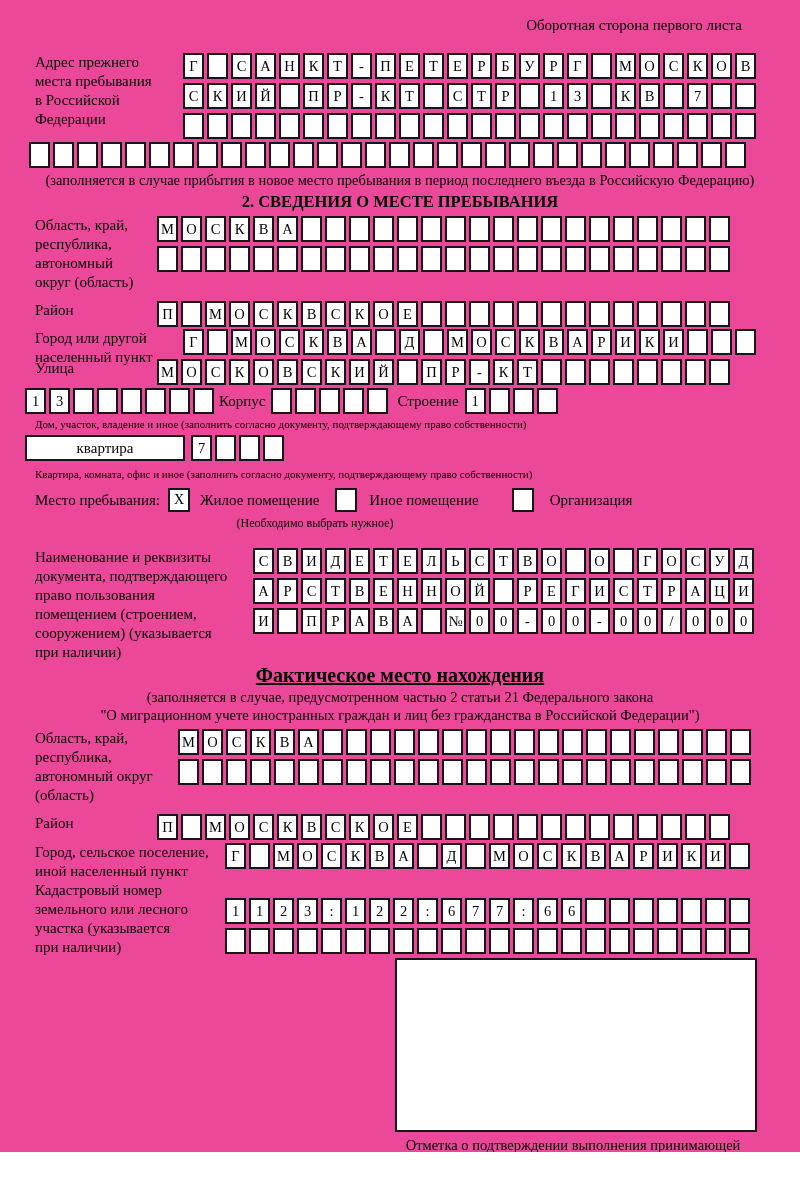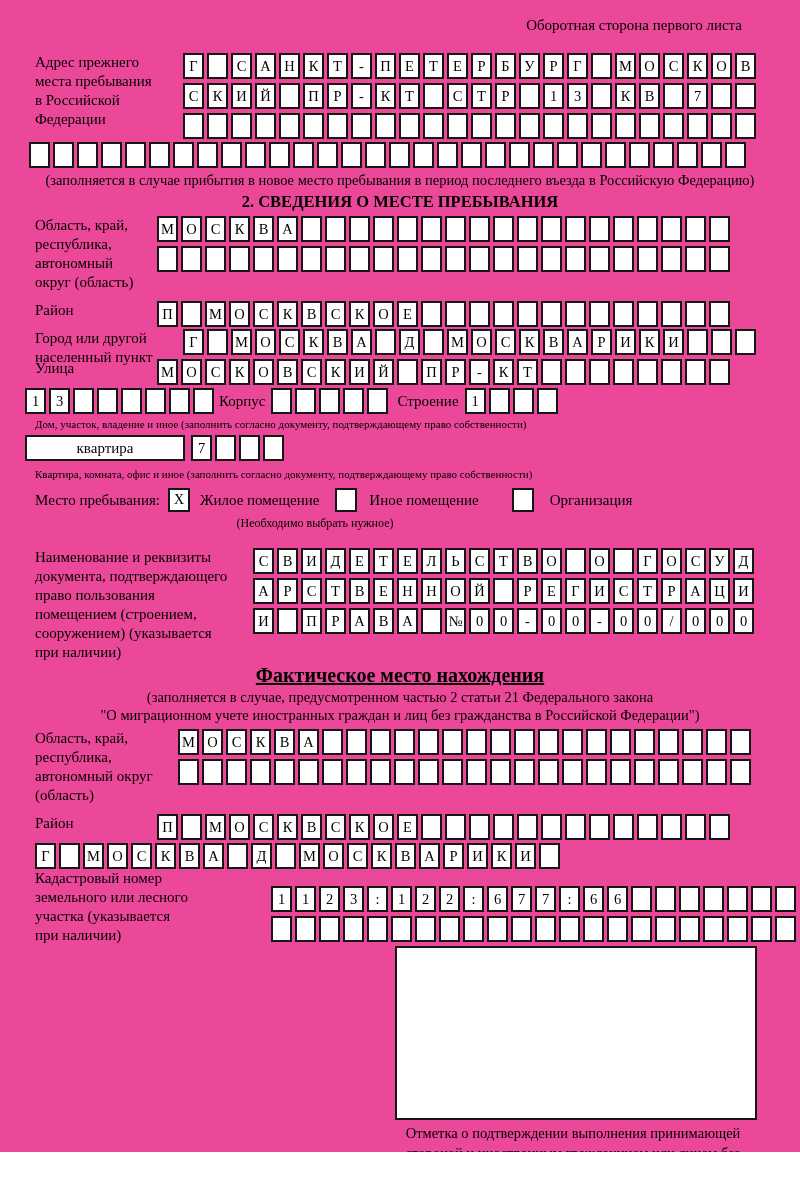--- a/index.html
+++ b/index.html
@@ -55,21 +55,21 @@
   .cb3{margin-left:33px;} .lb3{margin-left:16px;}
   .stay-note{width:560px;text-align:center;font-size:12px;line-height:18px;margin-top:2px;}
   .row-doc{margin-top:16px;}
   .fact-title{margin-top:3px;font-size:20px;text-decoration:underline;}
   .fact-cap1{margin-top:3px;}
   .fact-cap2{margin-top:0px;}
   .row-fregion{margin-top:5px;}
   .fregion-boxes{margin-left:21px;}
   .row-fdistrict{margin-top:9px;}
   .row-fcity{margin-top:3px;}
-  .row-cadastre{margin-top:0px;gap:46px;}
+  .row-cadastre{margin-top:0px;}
   .cadastre-boxes{margin-top:17px;}
   .stamp-box{
     margin-top:1px;margin-left:360px;width:358px;height:170px;
     border:2px solid #161616;background:#fff;
   }
   .stamp-caption{
     margin-top:4px;margin-left:348px;width:380px;text-align:center;
     font-size:14.5px;line-height:19.5px;white-space:pre-line;
   }
 </style>
@@ -177,20 +177,22 @@
       <div class="boxrow"><span class="box"></span><span class="box"></span><span class="box"></span><span class="box"></span><span class="box"></span><span class="box"></span><span class="box"></span><span class="box"></span><span class="box"></span><span class="box"></span><span class="box"></span><span class="box"></span><span class="box"></span><span class="box"></span><span class="box"></span><span class="box"></span><span class="box"></span><span class="box"></span><span class="box"></span><span class="box"></span><span class="box"></span><span class="box"></span><span class="box"></span><span class="box"></span></div>
     </div>
   </div>
 
   <div class="frow row-fdistrict">
     <div class="flabel w122">Район</div>
     <div class="boxrow"><span class="box">П</span><span class="box"></span><span class="box">М</span><span class="box">О</span><span class="box">С</span><span class="box">К</span><span class="box">В</span><span class="box">С</span><span class="box">К</span><span class="box">О</span><span class="box">Е</span><span class="box"></span><span class="box"></span><span class="box"></span><span class="box"></span><span class="box"></span><span class="box"></span><span class="box"></span><span class="box"></span><span class="box"></span><span class="box"></span><span class="box"></span><span class="box"></span><span class="box"></span></div>
   </div>
 
   <div class="frow row-fcity">
+    <div class="flabel w190">Город, сельское поселение,
+иной населенный пункт</div>
     <div class="boxrow"><span class="box">Г</span><span class="box"></span><span class="box">М</span><span class="box">О</span><span class="box">С</span><span class="box">К</span><span class="box">В</span><span class="box">А</span><span class="box"></span><span class="box">Д</span><span class="box"></span><span class="box">М</span><span class="box">О</span><span class="box">С</span><span class="box">К</span><span class="box">В</span><span class="box">А</span><span class="box">Р</span><span class="box">И</span><span class="box">К</span><span class="box">И</span><span class="box"></span></div>
   </div>
 
   <div class="frow row-cadastre">
     <div class="flabel w190">Кадастровый номер
 земельного или лесного
 участка (указывается
 при наличии)</div>
     <div class="cadastre-boxes">
       <div class="boxrow"><span class="box">1</span><span class="box">1</span><span class="box">2</span><span class="box">3</span><span class="box">:</span><span class="box">1</span><span class="box">2</span><span class="box">2</span><span class="box">:</span><span class="box">6</span><span class="box">7</span><span class="box">7</span><span class="box">:</span><span class="box">6</span><span class="box">6</span><span class="box"></span><span class="box"></span><span class="box"></span><span class="box"></span><span class="box"></span><span class="box"></span><span class="box"></span></div>

